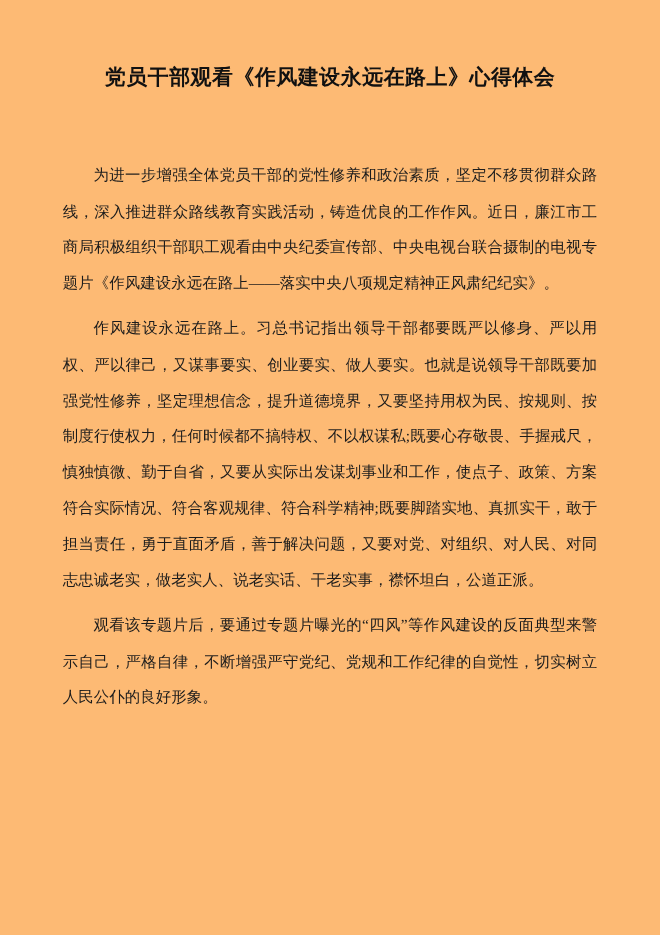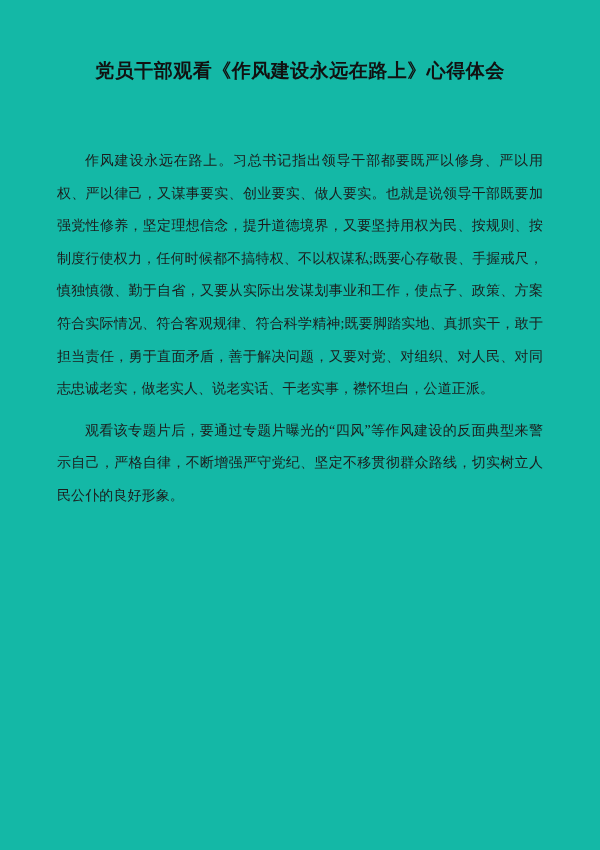--- a/index.html
+++ b/index.html
@@ -12,21 +12,21 @@
       width: 600px;
       height: 850px;
       overflow: hidden;
       font-family: "Liberation Serif", "DejaVu Serif", serif;
       color: #1c1c1c;
     }
     .page {
       width: 600px;
       height: 850px;
       padding: 58px 57px 0 57px;
-      background: #14b8a6;
+      background: #fdba74;
     }
     .doc-title {
       margin: 0 0 61px 0;
       font-size: 19px;
       font-weight: bold;
       line-height: 26px;
       text-align: center;
       letter-spacing: 0.5px;
       color: #111111;
       font-family: "Liberation Sans", "DejaVu Sans", sans-serif;
@@ -45,18 +45,19 @@
     .doc-paragraph:last-child {
       margin-bottom: 0;
     }
   </style>
 </head>
 <body>
 
 <div class="page">
   <h1 class="doc-title">党员干部观看《作风建设永远在路上》心得体会</h1>
 
+  <p class="doc-paragraph">为进一步增强全体党员干部的党性修养和政治素质，坚定不移贯彻群众路线，深入推进群众路线教育实践活动，铸造优良的工作作风。近日，廉江市工商局积极组织干部职工观看由中央纪委宣传部、中央电视台联合摄制的电视专题片《作风建设永远在路上——落实中央八项规定精神正风肃纪纪实》。</p>
 
 
   <p class="doc-paragraph">作风建设永远在路上。习总书记指出领导干部都要既严以修身、严以用权、严以律己，又谋事要实、创业要实、做人要实。也就是说领导干部既要加强党性修养，坚定理想信念，提升道德境界，又要坚持用权为民、按规则、按制度行使权力，任何时候都不搞特权、不以权谋私;既要心存敬畏、手握戒尺，慎独慎微、勤于自省，又要从实际出发谋划事业和工作，使点子、政策、方案符合实际情况、符合客观规律、符合科学精神;既要脚踏实地、真抓实干，敢于担当责任，勇于直面矛盾，善于解决问题，又要对党、对组织、对人民、对同志忠诚老实，做老实人、说老实话、干老实事，襟怀坦白，公道正派。</p>
 
-  <p class="doc-paragraph">观看该专题片后，要通过专题片曝光的“四风”等作风建设的反面典型来警示自己，严格自律，不断增强严守党纪、坚定不移贯彻群众路线，切实树立人民公仆的良好形象。</p>
+  <p class="doc-paragraph">观看该专题片后，要通过专题片曝光的“四风”等作风建设的反面典型来警示自己，严格自律，不断增强严守党纪、党规和工作纪律的自觉性，切实树立人民公仆的良好形象。</p>
 </div>
 
 </body></html>

